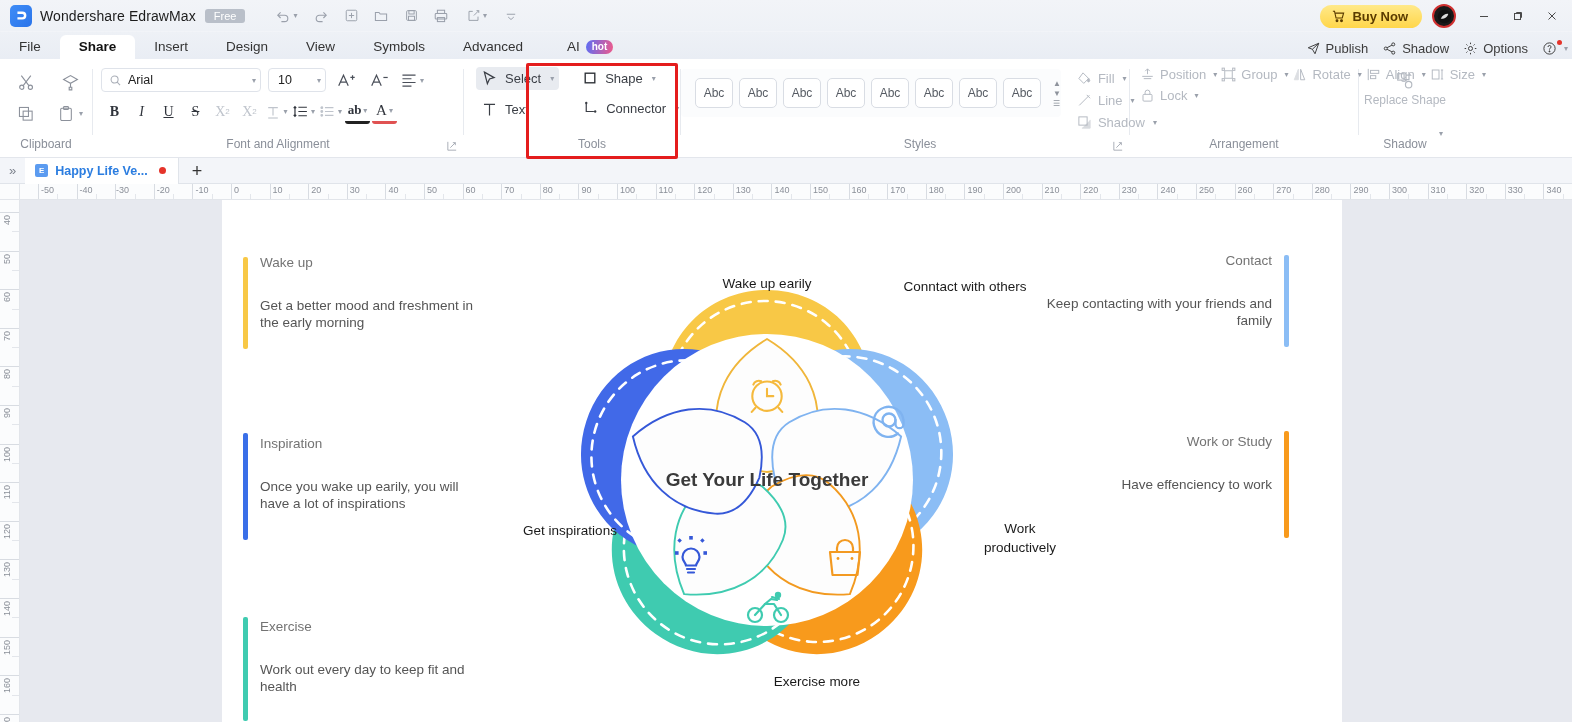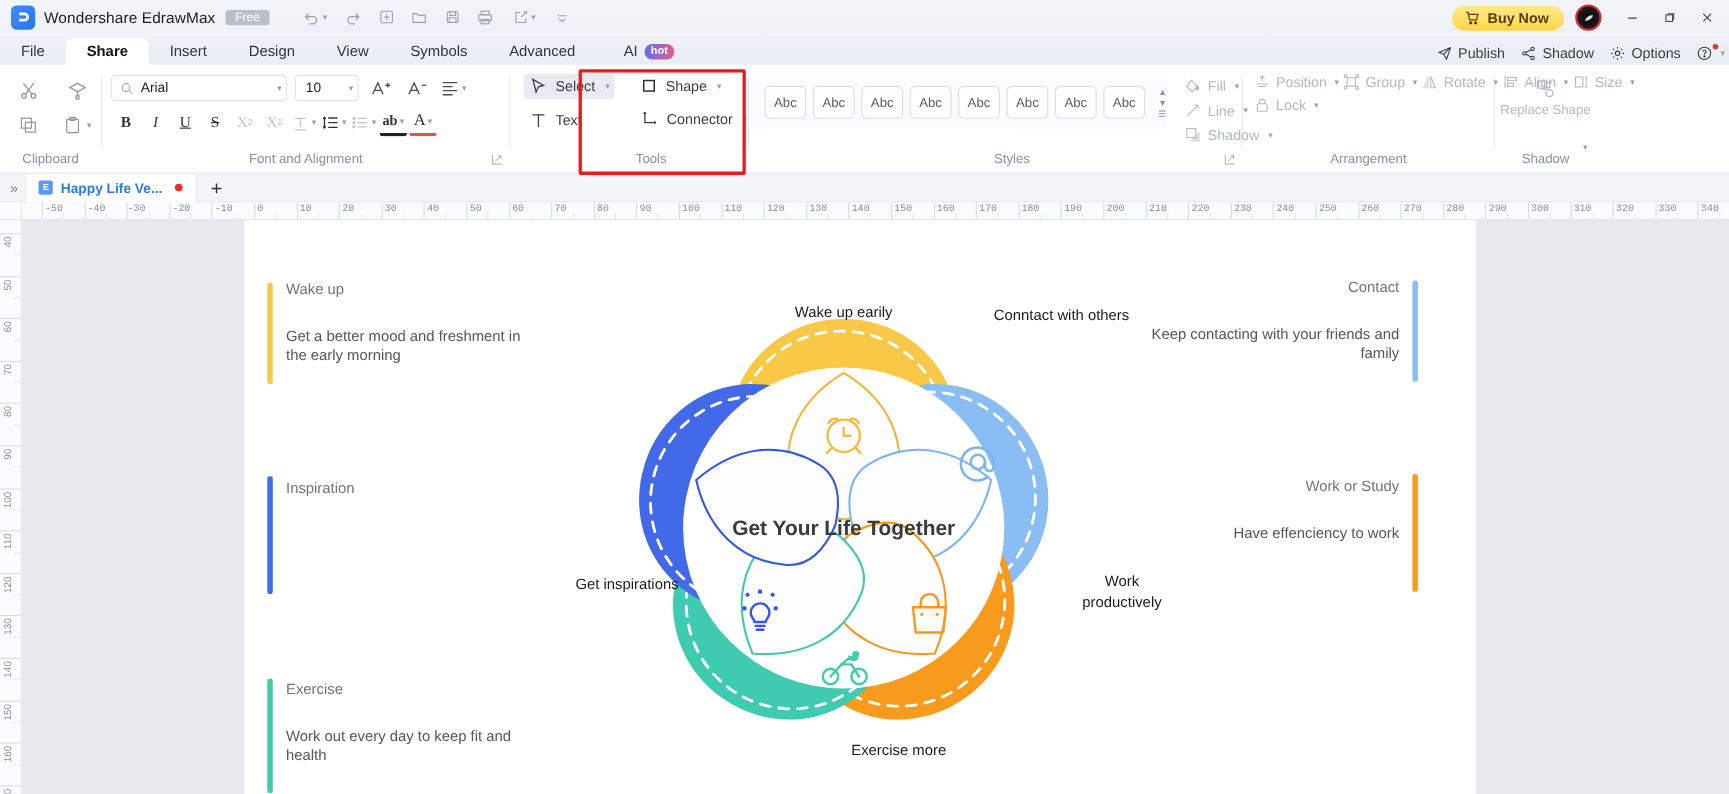--- a/index.html
+++ b/index.html
@@ -185,21 +185,21 @@
                     display:flex;align-items:center;justify-content:center;color:#fff;font-size:8px;}
   .mod-dot { width:7px;height:7px;border-radius:50%;background:#e5332a; margin-left:4px;}
   .tab-plus { padding: 0 13px; color:#333; font-size: 18px; line-height:1;}
 
   
   .ruler-h {
     height: 16px; background:#fbfcfd; display:flex; position: relative;
     border-bottom:1px solid #e2e5ea; overflow:hidden;
   }
   .ruler-corner { width: 20px; height:16px; background:#fbfcfd; border-right:1px solid #e2e5ea; flex:none;}
-  .rh-track { position:relative; flex:1;font-family:Liberation Mono, monospace; }
+  .rh-track { position:relative; flex:1; }
   .rh-tick { position:absolute; top:0; height:16px; border-left:1px solid #d8dce2; }
   .rh-lbl { position:absolute; top:1px; font-size:9px; color:#8a8f98; padding-left:3px; }
   .rh-minor { position:absolute; top:10px; height:6px; border-left:1px solid #e3e6eb;}
 
   .body-area { display:flex; height: calc(722px - 32px - 27px - 99px - 26px - 16px); }
   .ruler-v {
     width: 20px; background:#fbfcfd; border-right:1px solid #e2e5ea; position:relative; overflow:hidden;
     flex:none;
   }
   .rv-tick { position:absolute; left:0; width:20px; border-top:1px solid #d8dce2;}
@@ -873,20 +873,21 @@
 
       <div class="sidetext st-left" style="left:38px; top:55px; width:230px;">
         <div class="st-bar" style="left:-17px; top:2px; height:92px; background:#F8C846;"></div>
         <div class="st-title">Wake up</div>
         <div class="st-desc">Get a better mood and freshment in the early morning</div>
       </div>
 
       <div class="sidetext st-left" style="left:38px; top:236px; width:230px;">
         <div class="st-bar" style="left:-17px; top:-3px; height:107px; background:#3A6FE8;"></div>
         <div class="st-title">Inspiration</div>
+        <div class="st-desc">Once you wake up earily, you will have a lot of inspirations</div>
       </div>
 
       <div class="sidetext st-left" style="left:38px; top:419px; width:230px;">
         <div class="st-bar" style="left:-17px; top:-2px; height:104px; background:#3FCBB0;"></div>
         <div class="st-title">Exercise</div>
         <div class="st-desc">Work out every day to keep fit and health</div>
       </div>
 
       <div class="sidetext st-right" style="left:815px; top:53px; width:235px;">
         <div class="st-bar" style="right:-17px; top:2px; height:92px; background:#8BBDF5;"></div>

